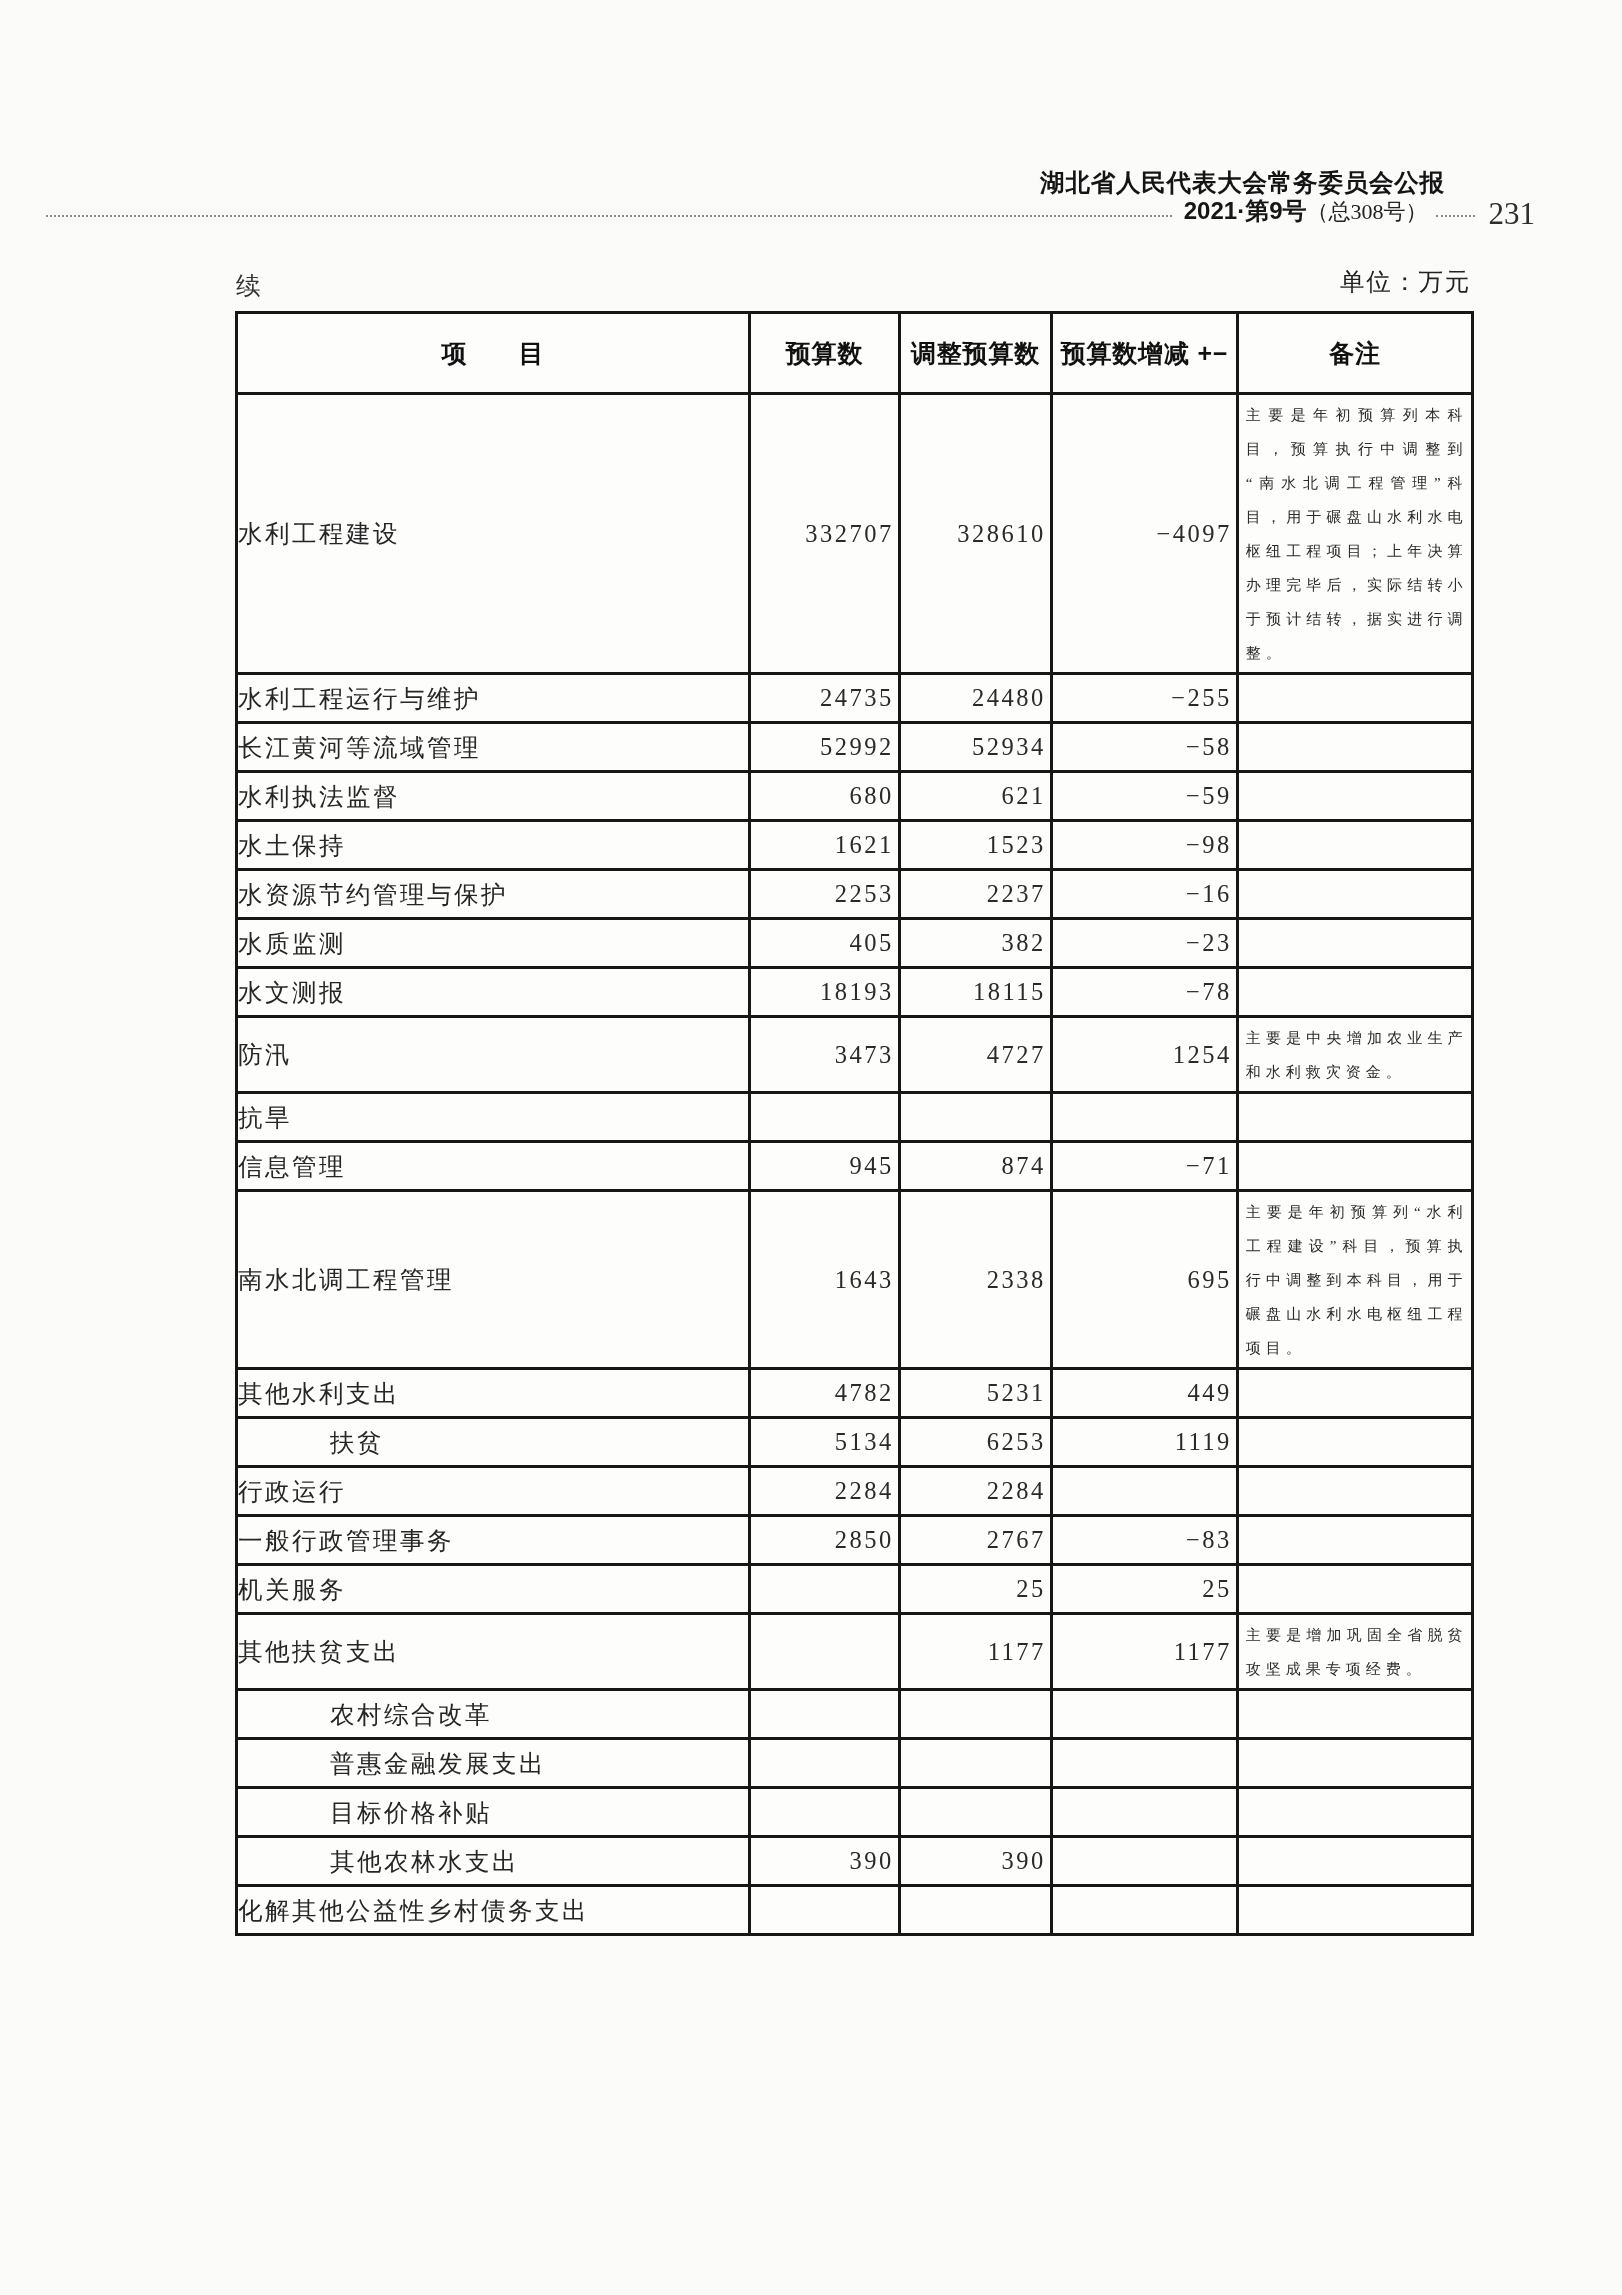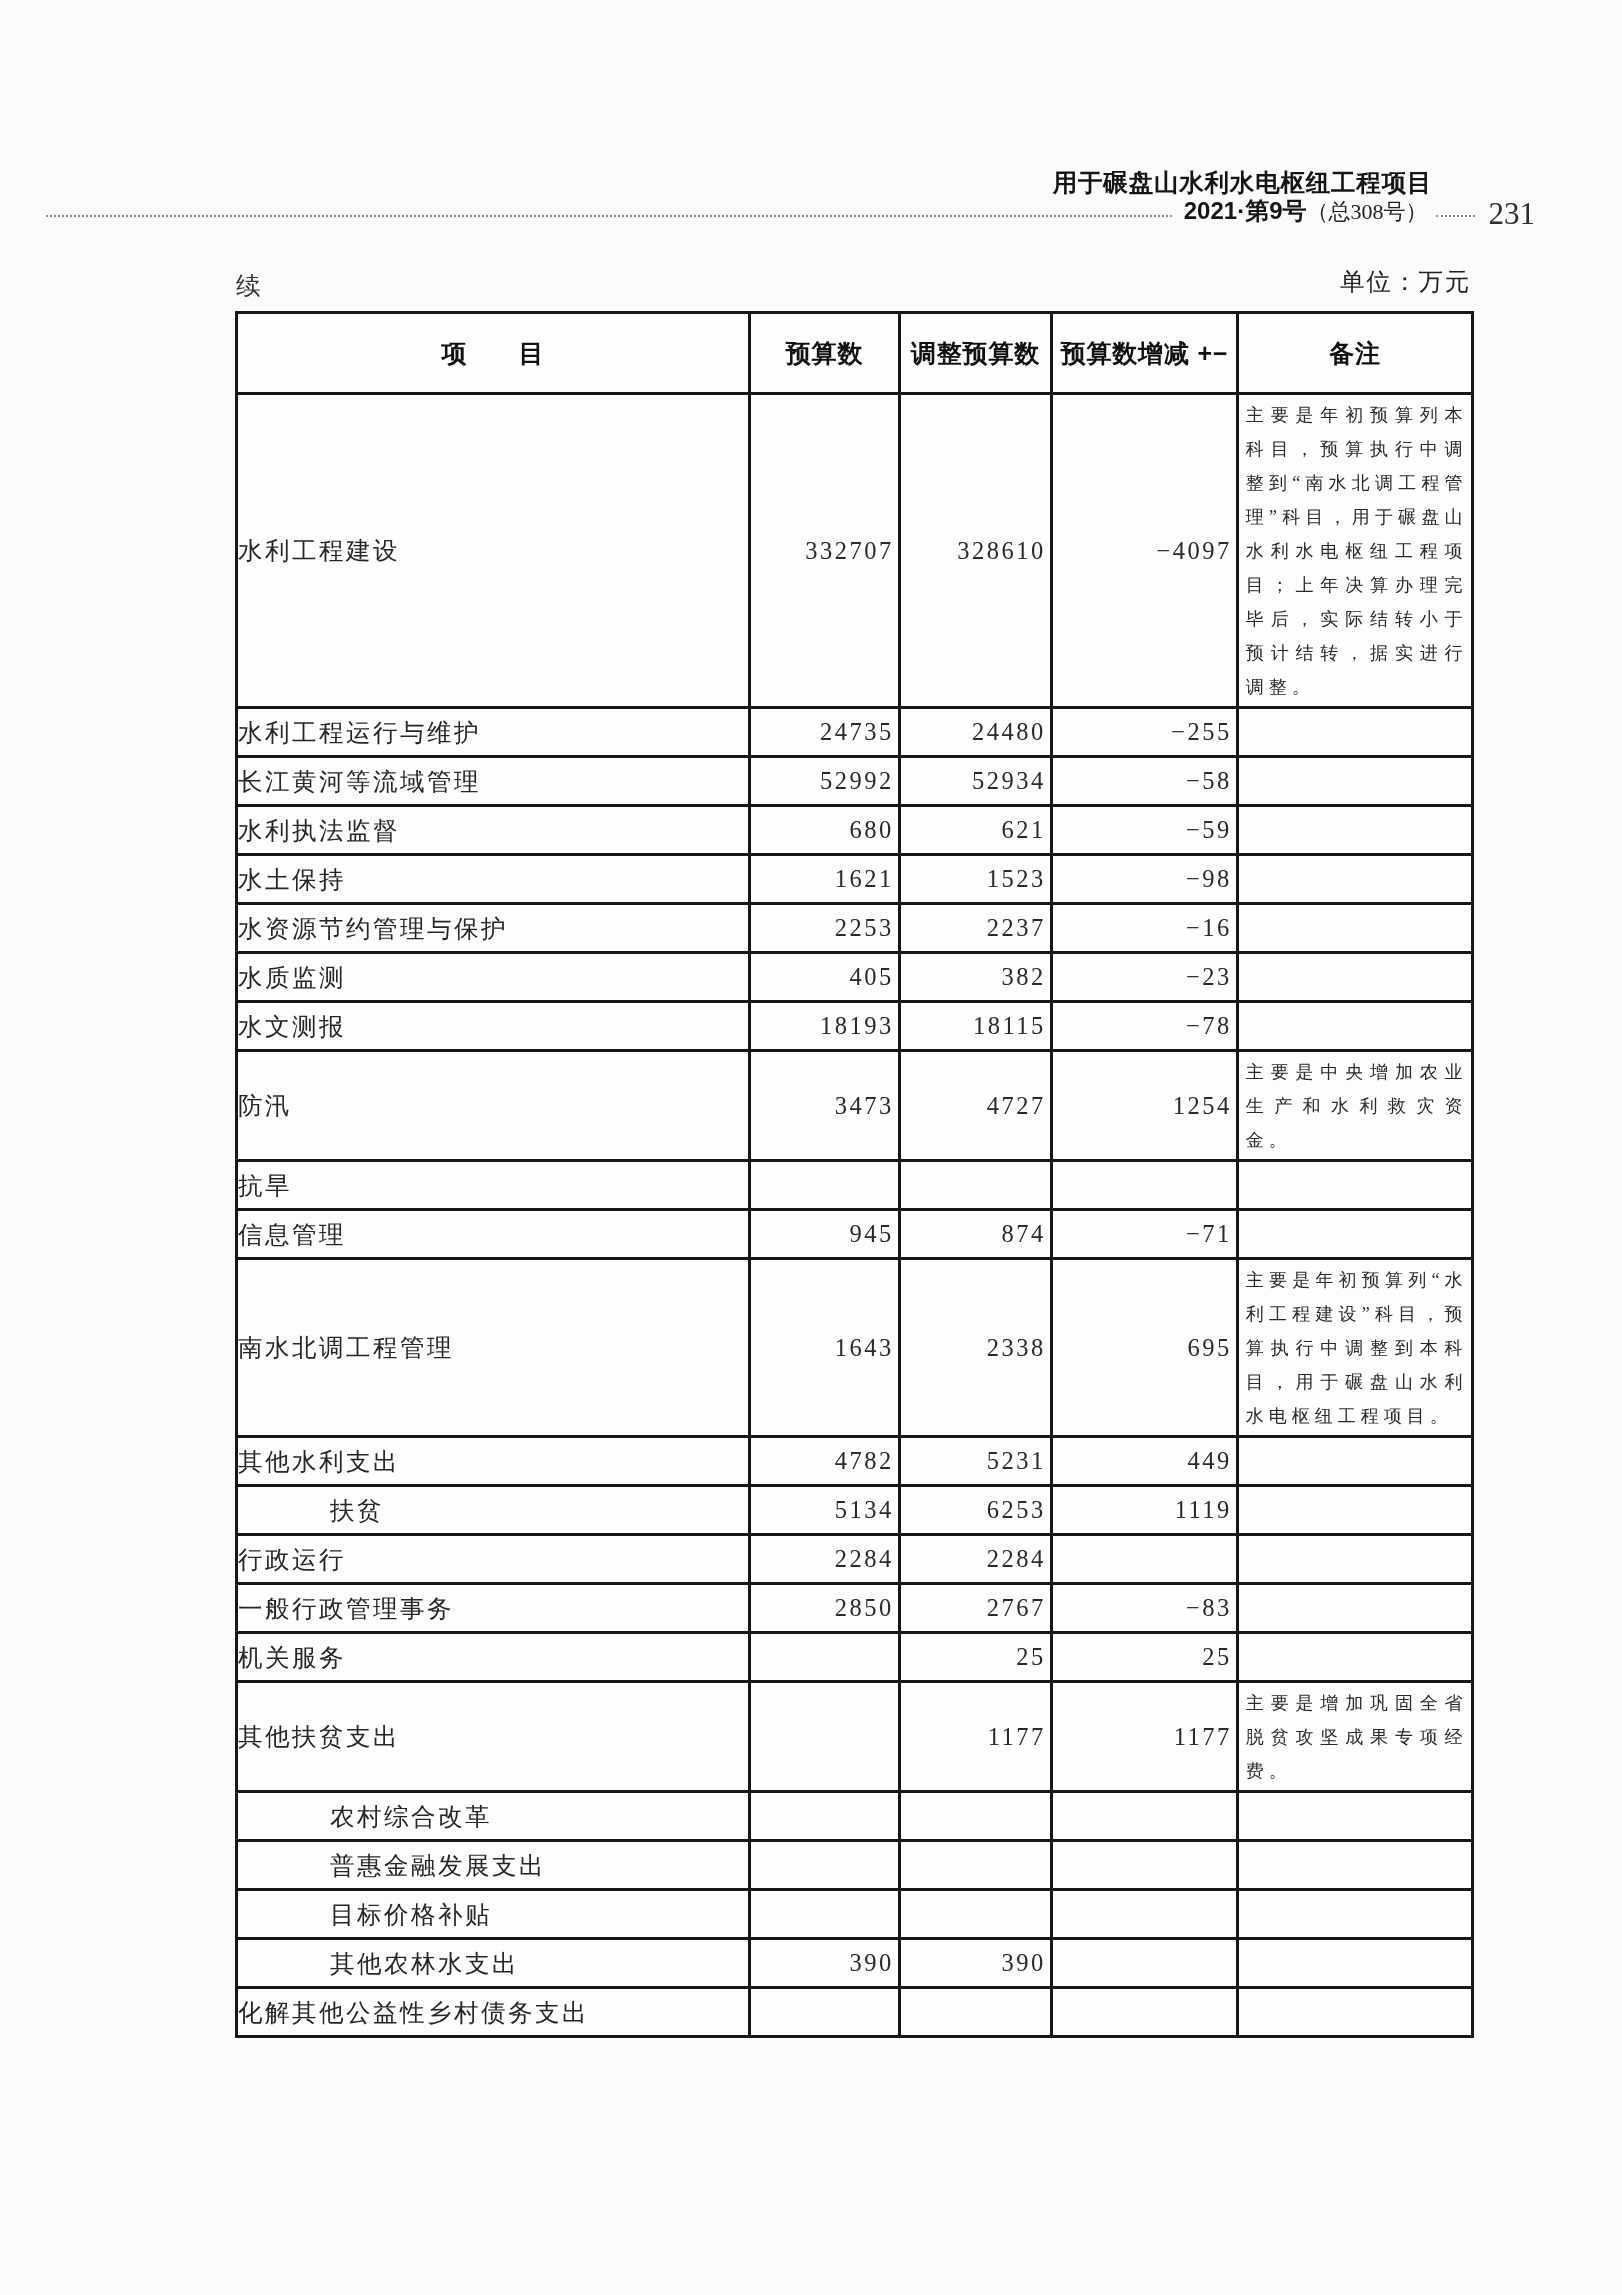--- a/index.html
+++ b/index.html
@@ -109,33 +109,33 @@
   td.c-item.ind2 { }
   td.c-num {
     font-size: 24.5px;
     letter-spacing: 2.5px;
     text-align: right;
     padding-right: 4.2px;
     color: #2a2a2a;
     white-space: nowrap;
   }
   td.c-remark {
-    font-size: 18px;
+    font-size: 15px;
     line-height: 34px;
     letter-spacing: 5px;
     text-align: justify;
     color: #2a2a2a;
     padding: 2.5px 3.4px 2.5px 6.8px;
     word-break: break-all;
   }
 </style>
 </head>
 <body>
 
-<div class="masthead-title">用于碾盘山水利水电枢纽工程项目</div>
+<div class="masthead-title">湖北省人民代表大会常务委员会公报</div>
 
 <div class="issue-row">
   <div class="dots dots-long"></div>
   <div class="issue-text">
     <span class="issue-main">2021·第9号</span><span class="issue-paren">（总308号）</span>
   </div>
   <div class="dots dots-short"></div>
   <div class="page-number">231</div>
 </div>
 

